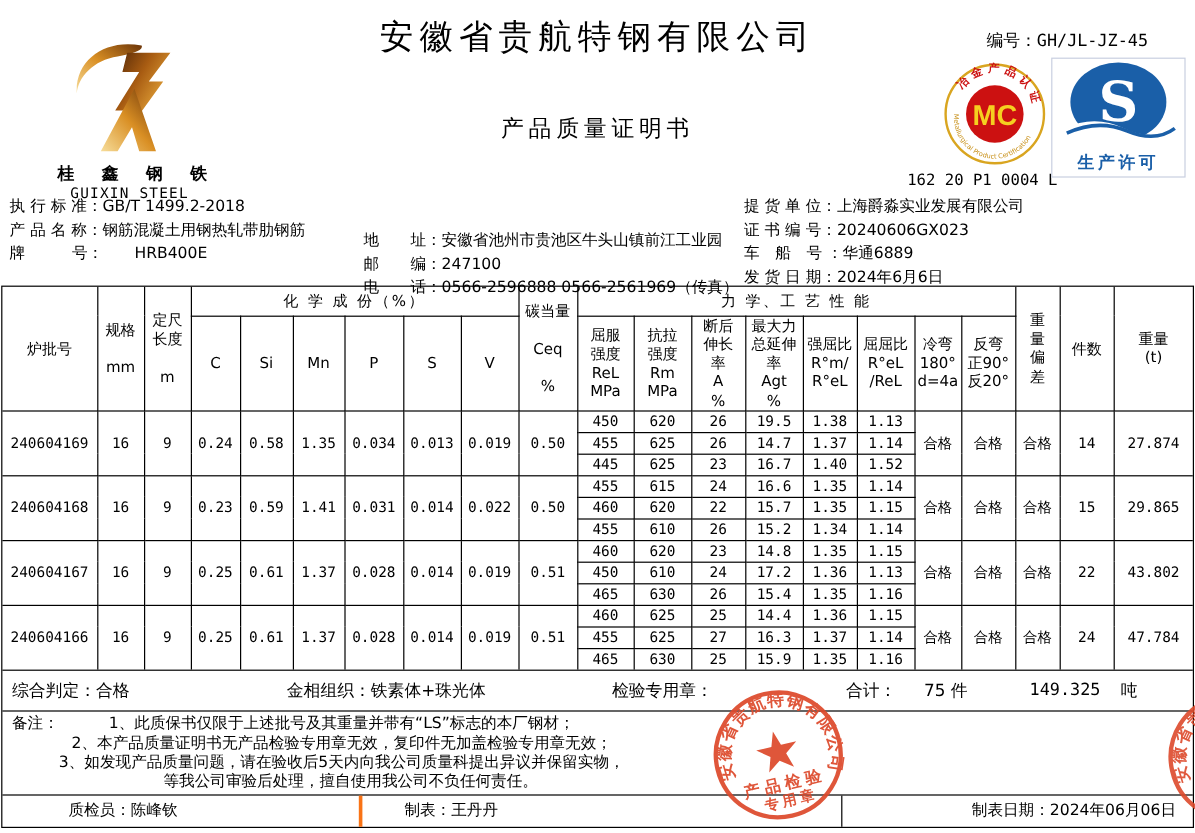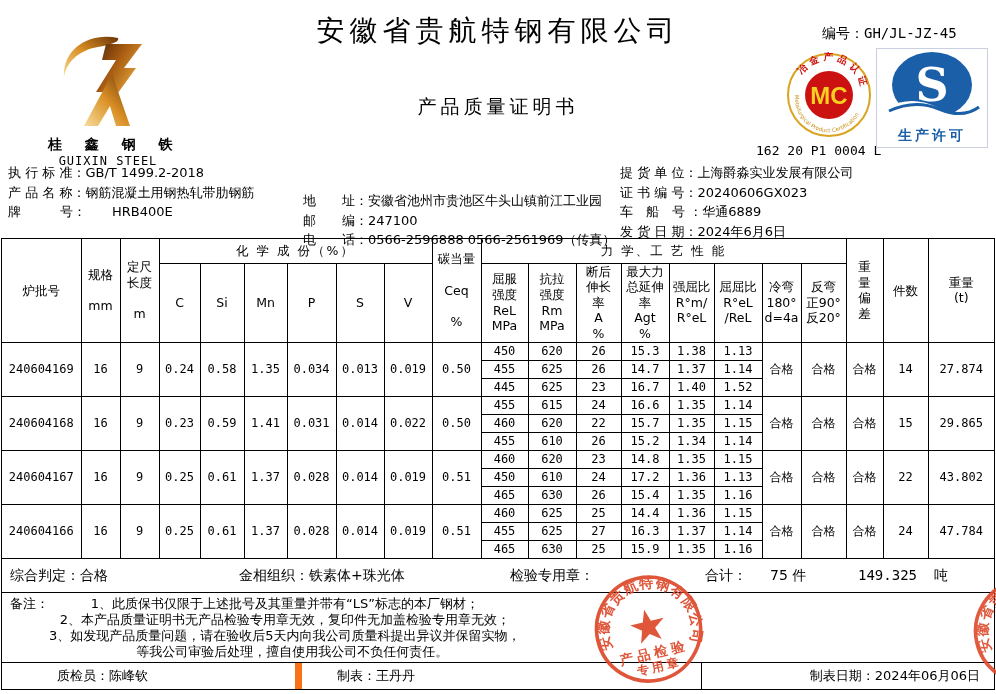--- a/index.html
+++ b/index.html
@@ -61,21 +61,21 @@
   .s-weight { left: 856px; font-family: "DejaVu Sans Mono", monospace; }
   .s-unit { left: 932px; }
   
   .notes { position: relative; display: flex; border-top: 1px solid #000; height: 70px; padding: 3px 0 0 8px; font-size: 13px; line-height: 16px; text-align: center; }
   .notes-label { white-space: nowrap; }
   .note-line { white-space: nowrap; }
   .note-line.cont { padding-left: 15px; }
   
   .footer { display: flex; border-top: 1px solid #000; height: 27px; font-size: 13px; }
   .f-cell { line-height: 26px; white-space: nowrap; }
-  .f-1 { width: 300px; padding-left: 55px; border-right: 7px solid #f97316; }
+  .f-1 { width: 300px; padding-left: 55px; border-right: 3px solid #f97316; font-family: Liberation Mono, monospace; }
   .f-2 { width: 400px; padding-left: 35px; border-right: 1px solid #000; }
   .f-3 { width: 292px; text-align: right; padding-right: 14px; }
   
   .stamp { position: absolute; left: 574px; top: 563px; z-index: 5; opacity: 0.93; }
   .stamp2 { position: absolute; left: 953px; top: 572px; z-index: 5; opacity: 0.9; }
 </style>
 </head>
 <body>
 
 <div class="doc">
@@ -249,21 +249,21 @@
         <td rowspan="3" class="num">0.24</td>
         <td rowspan="3" class="num">0.58</td>
         <td rowspan="3" class="num">1.35</td>
         <td rowspan="3" class="num">0.034</td>
         <td rowspan="3" class="num">0.013</td>
         <td rowspan="3" class="num">0.019</td>
         <td rowspan="3" class="num">0.50</td>
         <td class="num">450</td>
         <td class="num">620</td>
         <td class="num">26</td>
-        <td class="num">15.3</td>
+        <td class="num">19.5</td>
         <td class="num">1.38</td>
         <td class="num">1.13</td>
         <td rowspan="3">合格</td>
         <td rowspan="3">合格</td>
         <td rowspan="3">合格</td>
         <td rowspan="3" class="num">14</td>
         <td rowspan="3" class="num">27.874</td>
       </tr>
       <tr class="sub">
         <td class="num">455</td>

